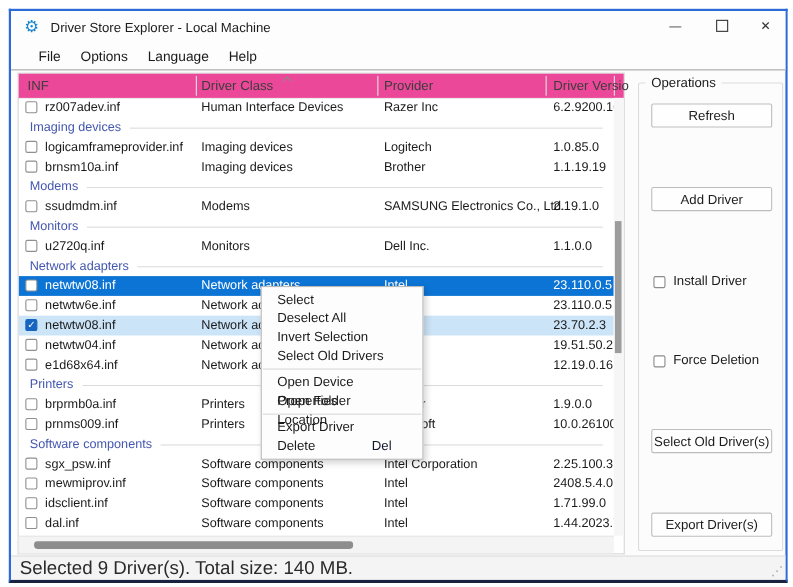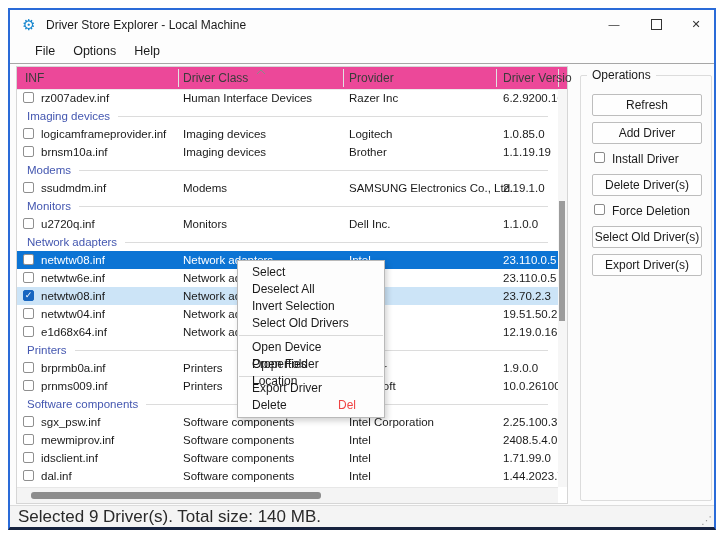--- a/index.html
+++ b/index.html
@@ -40,29 +40,29 @@
   .gline{flex:1;height:1px;background:#dcdcdc;margin:0 10px 0 8px;}
   
   .vscroll{position:absolute;top:22px;right:0;width:9px;bottom:16px;background:#f6f6f6;}
   .vthumb{position:absolute;left:1px;width:6px;top:112px;height:120px;background:#9c9c9c;}
   .hscroll{position:absolute;left:0;right:9px;bottom:0;height:16px;background:#f4f4f4;border-top:1px solid #e7e7e7;box-sizing:border-box;}
   .hthumb{position:absolute;left:14px;top:4px;width:290px;height:7px;background:#8d8d8d;border-radius:3px;}
   
   .ctxmenu{position:absolute;left:227px;top:250px;width:146px;background:#fdfdfd;border:1px solid #b9b9b9;
            box-shadow:2px 3px 6px rgba(0,0,0,0.18);padding:3px 0;z-index:10;}
   .mitem{height:17px;line-height:17px;font-size:12px;color:#1b1b1b;padding:0 28px 0 14px;display:flex;justify-content:space-between;}
-  .mkey{color:#ef4444;}
+  .mkey{color:#0f172a;}
   .msep{height:1px;background:#d9d9d9;margin:3px 1px;}
   
   .opsbox{position:absolute;left:570px;top:65px;width:130px;height:424px;border:1px solid #dcdcdc;border-radius:2px;}
   .ops-title{position:absolute;left:577px;top:58px;background:#fcfcfc;padding:0 5px;font-size:12px;color:#1a1a1a;z-index:2;}
-  .opslist{position:absolute;left:582px;top:84px;width:110px;display:flex;flex-direction:column;}
+  .opslist{position:absolute;left:582px;top:84px;width:110px;display:flex;flex-direction:column;gap:48px;}
   .opbtn{height:20px;line-height:20px;margin-bottom:6px;background:#fefefe;border:1px solid #bdbdbd;border-radius:2px;
          text-align:center;font-size:12px;color:#1c1c1c;}
-  .opchk{height:14px;margin:2px 0 8px 2px;display:flex;align-items:flex-start;gap:7px;font-size:12px;color:#1c1c1c;}
+  .opchk{height:14px;margin:2px 0 8px 2px;display:flex;align-items:flex-end;gap:7px;font-size:12px;color:#1c1c1c;}
   .cbox{width:11px;height:11px;border:1px solid #8a8a8a;border-radius:2px;background:#fff;box-sizing:border-box;flex:none;}
   
   .statusbar{position:absolute;left:0;top:495px;width:704px;height:22px;background:#f4f4f4;border-top:1px solid #dcdcdc;box-sizing:border-box;}
   .status-text{position:absolute;left:8px;top:0;line-height:21px;font-size:17px;color:#2a2a2a;}
   .grip{position:absolute;right:2px;bottom:1px;font-size:11px;color:#9a9a9a;line-height:11px;}
 </style>
 </head>
 <body>
 
 <div class="window">
@@ -71,20 +71,21 @@
     <span class="appicon">⚙</span>
     <span class="title">Driver Store Explorer - Local Machine</span>
     <div class="wbtn btn-min">—</div>
     <div class="wbtn btn-max"><span class="maxglyph"></span></div>
     <div class="wbtn btn-close">✕</div>
   </div>
 
   <div class="menubar">
       <div class="menu-item">File</div>
       <div class="menu-item">Options</div>
+      <div class="menu-item">Language</div>
       <div class="menu-item">Help</div>
     </div>
 
   <div class="listview">
     <div class="lheader">
       <div class="hsep" style="left:161px"></div>
       <div class="hsep" style="left:326px"></div>
       <div class="hsep" style="left:479px"></div>
       <div class="hsep" style="left:541px"></div>
       <svg class="sort-caret" width="12" height="7">
@@ -273,21 +274,20 @@
 
   <div class="opsbox"></div>
   <div class="ops-title">Operations</div>
   <div class="opslist">
       <div class="opbtn">Refresh</div>
       <div class="opbtn">Add Driver</div>
       <label class="opchk">
         <span class="cbox"></span>
         <span class="cbl">Install Driver</span>
       </label>
-      <div class="opbtn">Delete Driver(s)</div>
       <label class="opchk">
         <span class="cbox"></span>
         <span class="cbl">Force Deletion</span>
       </label>
       <div class="opbtn">Select Old Driver(s)</div>
       <div class="opbtn">Export Driver(s)</div>
     </div>
 
   <div class="statusbar">
     <span class="status-text">Selected 9 Driver(s). Total size: 140 MB.</span>

